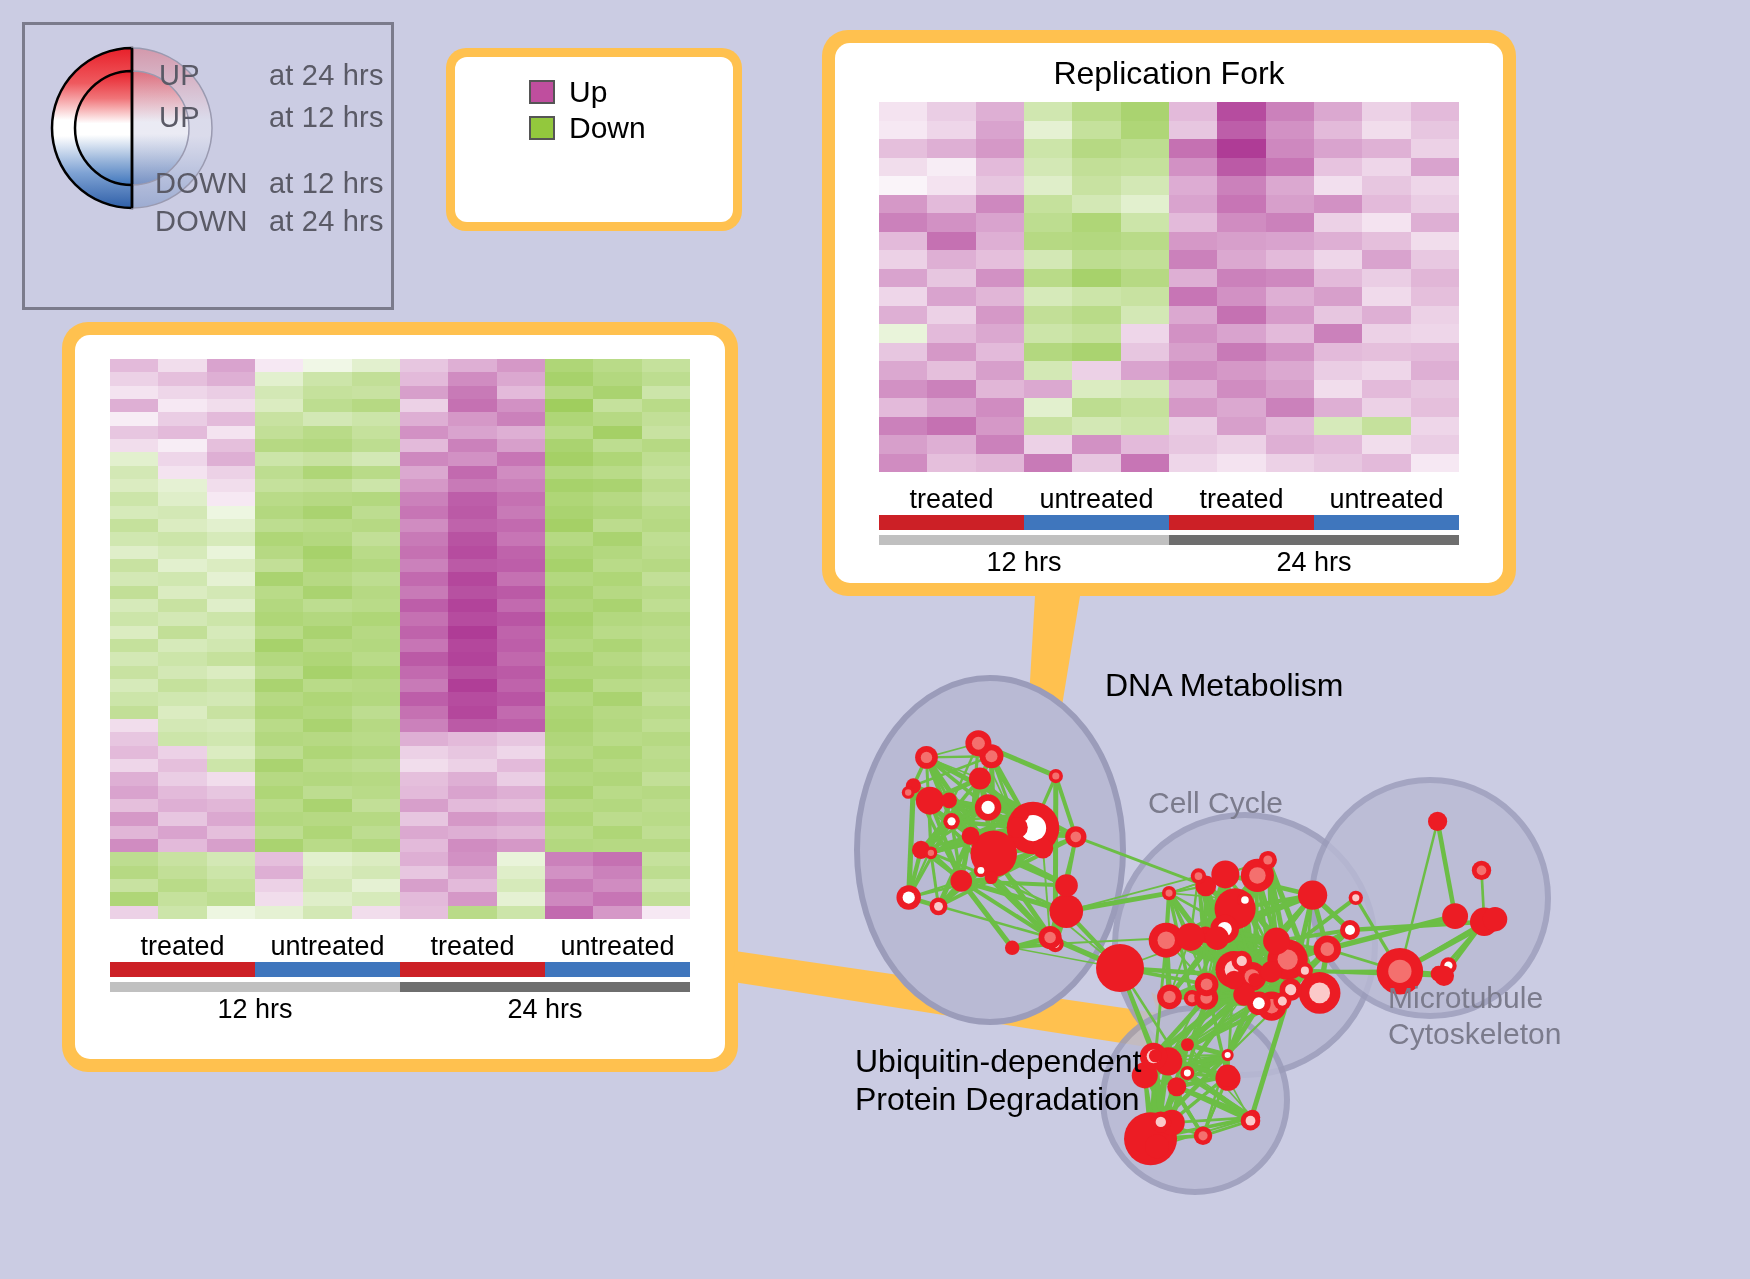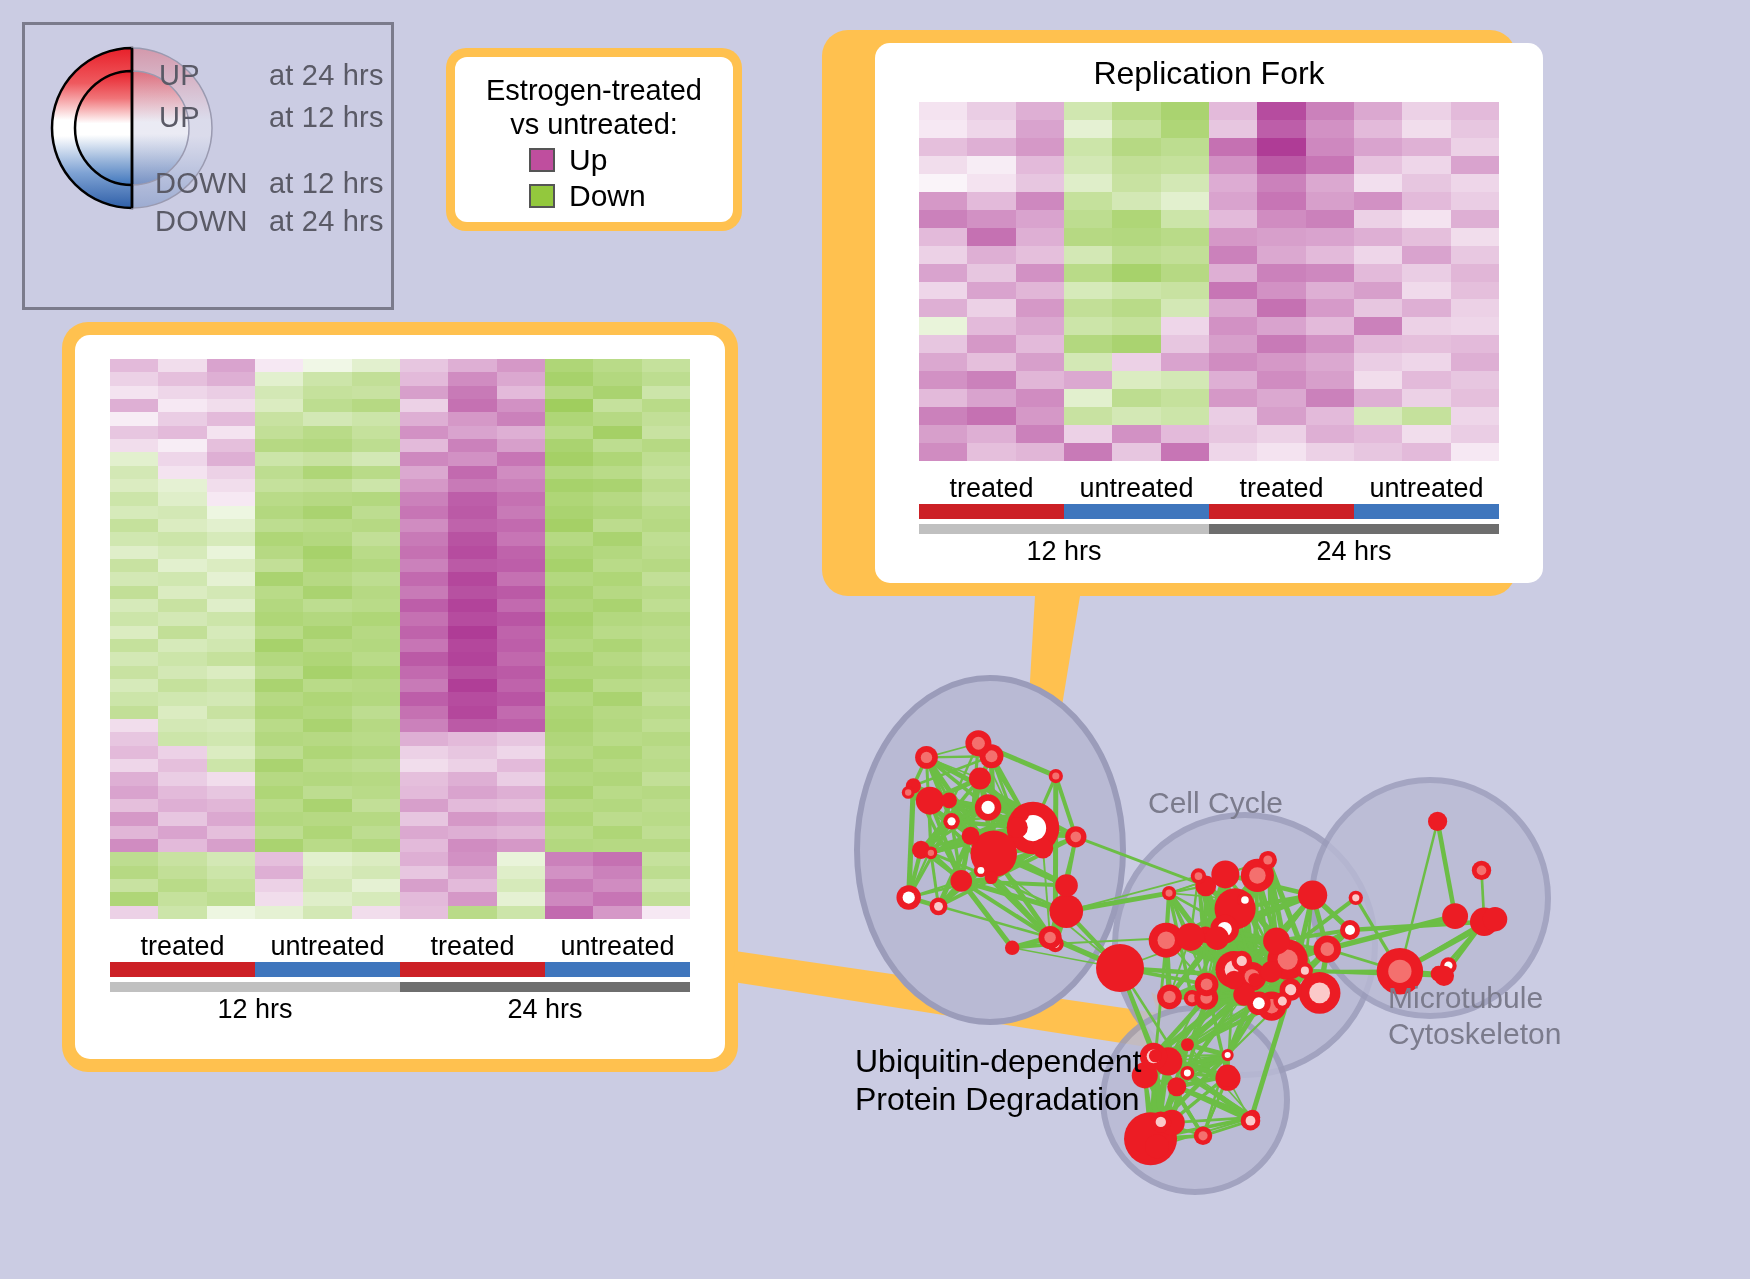--- a/index.html
+++ b/index.html
@@ -43,21 +43,21 @@
   .key-label{font-size:30px;color:#000;}
 
   
   .panel{background:#ffc14f;border-radius:26px;box-sizing:border-box;padding:13px;}
   .panel-inner{
     width:100%;height:100%;background:#fff;border-radius:15px;
     box-sizing:border-box;display:flex;flex-direction:column;align-items:center;
   }
   .panel-title{font-size:32px;color:#000;font-weight:400;}
   #rf-panel{left:822px;top:30px;width:694px;height:566px;}
-  #rf-panel .panel-inner{padding:12px 0 16px 0;margin-left:40px;}
+  #rf-panel .panel-inner{padding:12px 0 5px 0;}
   #apc-panel{left:62px;top:322px;width:676px;height:750px;}
   #apc-panel .panel-inner{padding:14px 0 0 0;}
 
   .hm-grid{display:grid;}
   .hm-cell{width:100%;height:100%;}
 
   
   .axis-block{width:100%;}
   .axis-labels{display:flex;}
   .axis-labels>div{text-align:center;font-size:27px;color:#000;}
@@ -128,24 +128,20 @@
   <div class="wheel-txt" style="left:244px;top:142px;">at 12 hrs</div>
   <div class="wheel-txt" style="left:130px;top:180px;">DOWN</div>
   <div class="wheel-txt" style="left:244px;top:180px;">at 24 hrs</div>
 
   <div id="legend-footer">
   </div>
 </div>
 
 <div class="abs" id="key-box">
   <div id="key-inner">
-    <div id="key-title">
-      <div>Estrogen-treated</div>
-      <div>vs untreated:</div>
-    </div>
     <div class="key-row">
       <span class="swatch" id="sw-up" style="background: rgb(191, 78, 158);"></span>
       <span class="key-label">Up</span>
     </div>
     <div class="key-row">
       <span class="swatch" id="sw-down" style="background: rgb(147, 200, 61);"></span>
       <span class="key-label">Down</span>
     </div>
   </div>
 </div>
@@ -1566,20 +1562,21 @@
         <circle cx="365.4124397171688" cy="455.83370750883967" r="6.529586076983058" fill="#ec1c24"></circle>
         <circle cx="370.8225506127549" cy="521.8871215363655" r="10.408707263138474" fill="#ec1c24"></circle>
         <circle cx="370.8225506127549" cy="521.8871215363655" r="5.204353631569237" fill="#fbc9c9"></circle>
         <circle cx="386.7623511642009" cy="486.7216643107685" r="9.5053738669983" fill="#ec1c24"></circle>
         <circle cx="330" cy="368" r="24" fill="#ec1c24"></circle>
         <circle cx="560" cy="330" r="10" fill="#ec1c24"></circle>
         <circle cx="560" cy="330" r="5" fill="#ffffff"></circle>
       </g>
   </svg>
 
+  <div class="net-label" id="lbl-dna">DNA Metabolism</div>
   <div class="net-label" id="lbl-cc">Cell Cycle</div>
   <div class="net-label" id="lbl-mt">
     <div>Microtubule</div>
     <div>Cytoskeleton</div>
   </div>
   <div class="net-label" id="lbl-ub">
     <div>Ubiquitin-dependent</div>
     <div>Protein Degradation</div>
   </div>
 </div>

